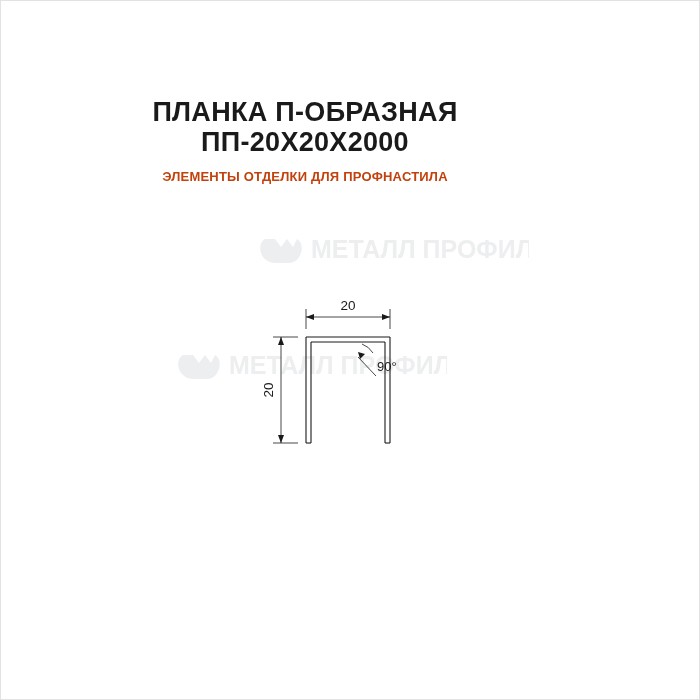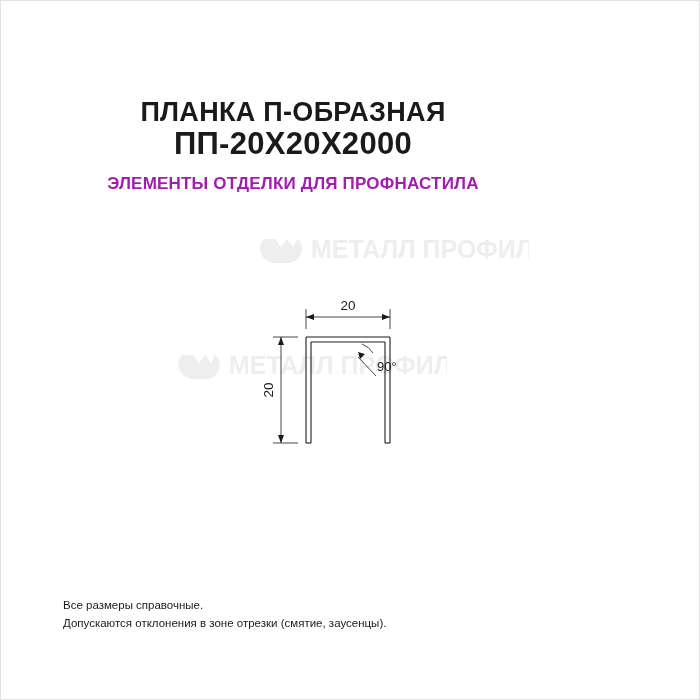--- a/index.html
+++ b/index.html
@@ -17,41 +17,41 @@
   }
   .page {
     position: absolute;
     inset: 0;
     border: 1px solid #e2e2e2;
     box-sizing: border-box;
   }
   .title-block {
     position: absolute;
     top: 96px;
-    left: 0;
+    left: 12px;
     width: 584px;
     text-align: center;
   }
   .title-line1 {
     font-size: 27px;
     font-weight: bold;
     letter-spacing: 0.3px;
     line-height: 1.12;
   }
   .title-line2 {
-    font-size: 31px;
+    font-size: 27px;
     font-weight: bold;
     letter-spacing: 0.3px;
     line-height: 1.12;
   }
   .subtitle {
     margin-top: 12px;
-    font-size: 17px;
+    font-size: 13px;
     font-weight: bold;
-    color: #a21caf;
+    color: #c2410c;
     letter-spacing: 0.2px;
     text-align: center;
   }
   .drawing {
     position: absolute;
     top: 190px;
     left: 0;
     width: 608px;
     height: 330px;
   }
@@ -140,18 +140,14 @@
 
       <g stroke="#1a1a1a" stroke-width="0.8" fill="none">
         <path d="M372 162 A 22 22 0 0 0 361 153"></path>
         <line x1="357" y1="166" x2="375" y2="185"></line>
         <path d="M359 168 L357 161 L364 163 Z" fill="#1a1a1a" stroke="none"></path>
       </g>
       <text x="376" y="180" font-size="13" fill="#1a1a1a">90°</text>
     </svg>
   </div>
 
-  <div class="footer">
-    <div>Все размеры справочные.</div>
-    <div>Допускаются отклонения в зоне отрезки (смятие, заусенцы).</div>
-  </div>
 
 </div>
 
 </body></html>

